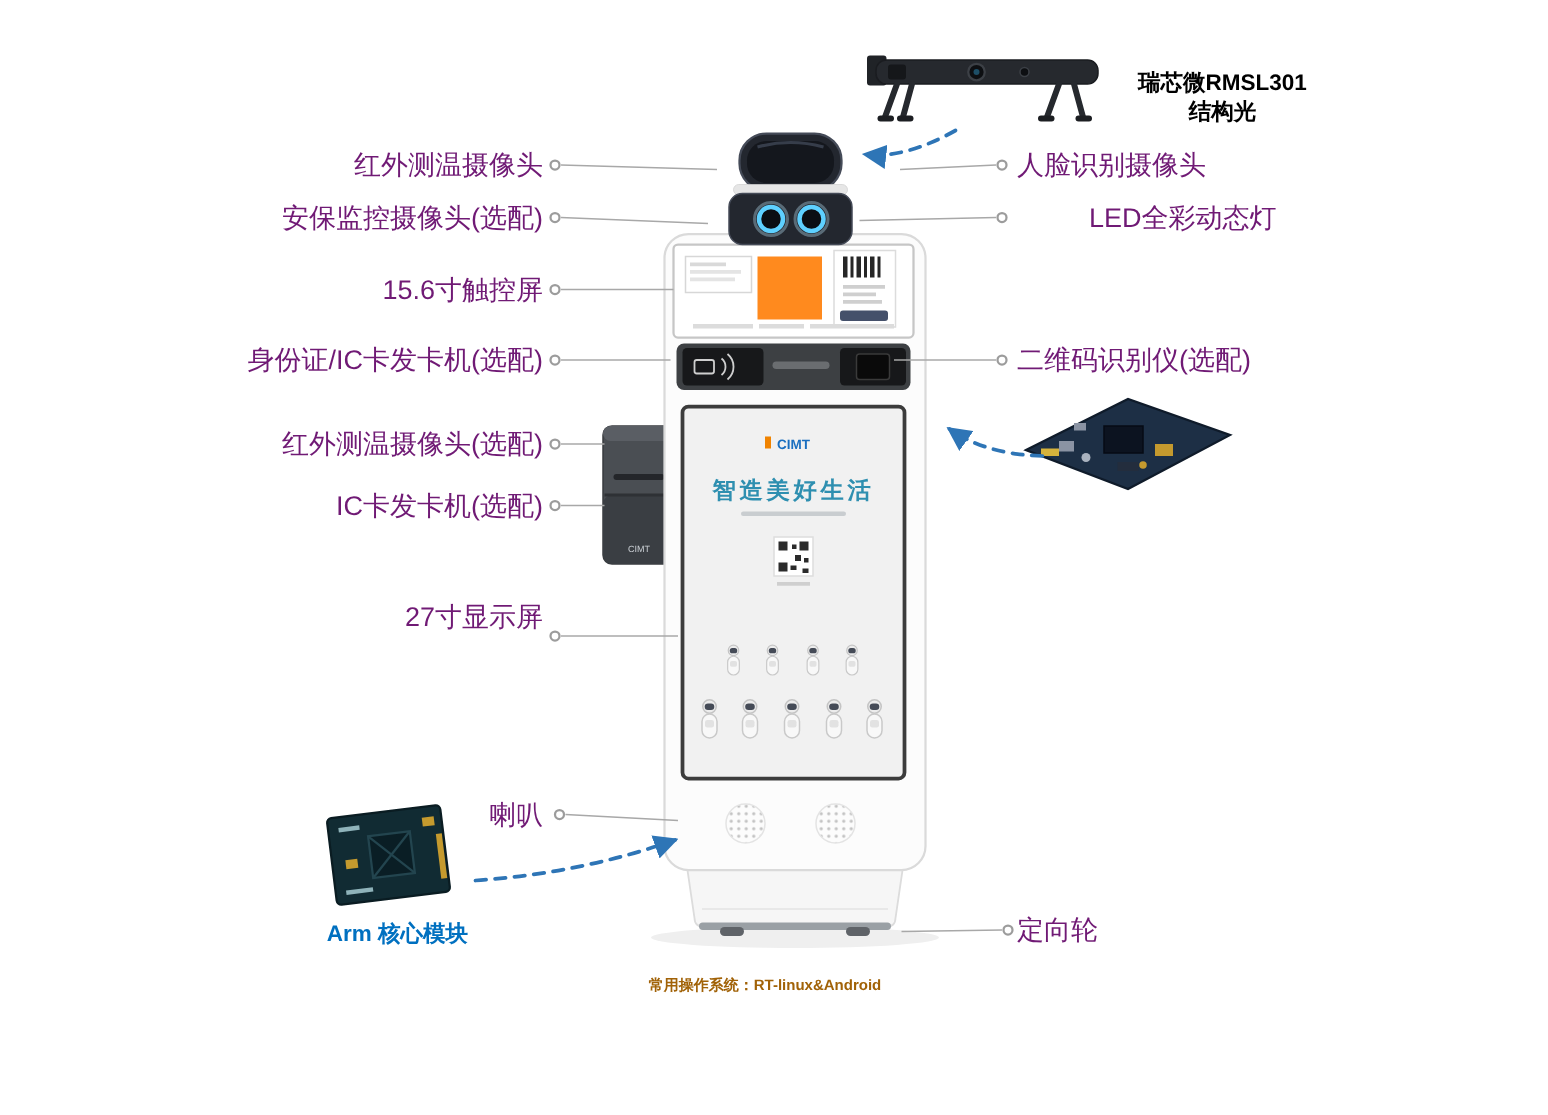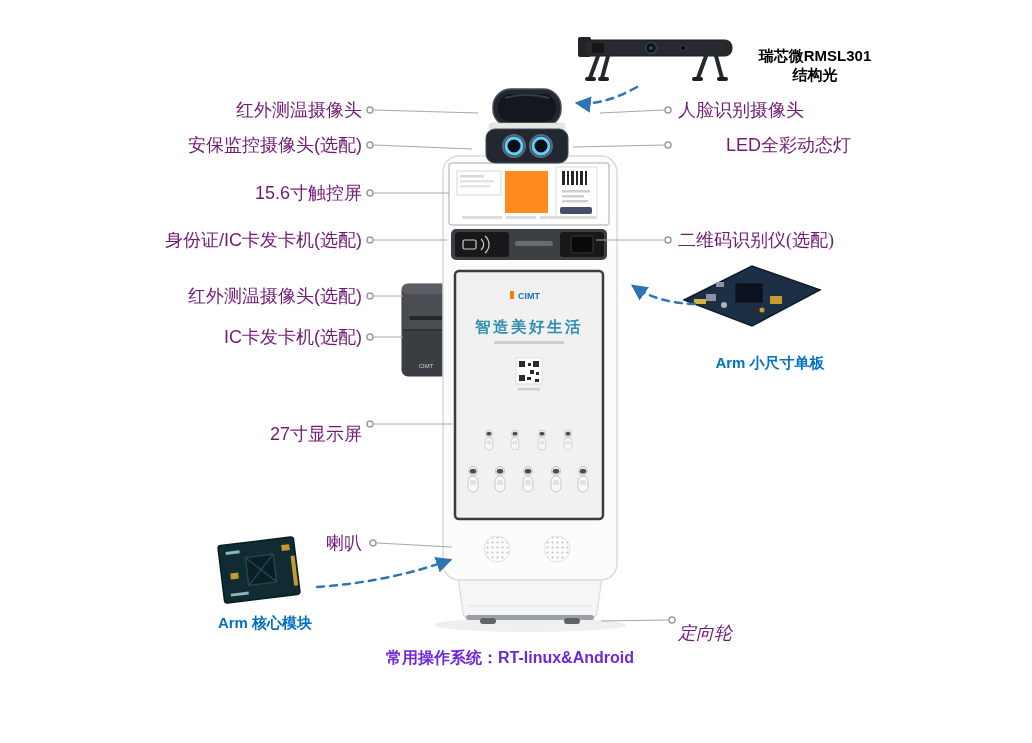--- a/index.html
+++ b/index.html
@@ -6,21 +6,21 @@
   html,body { width:1032px; height:743px; background:#ffffff; }
   body { font-family:"Liberation Sans","DejaVu Sans",sans-serif; position:relative; overflow:hidden; }
   .canvas { position:absolute; left:0; top:0; width:1032px; height:743px; }
   svg.scene { position:absolute; left:0; top:0; }
   .co-label { position:absolute; font-size:18px; color:#701a75; line-height:18px; white-space:nowrap; }
   .co-left  { text-align:right; }
   .co-right { text-align:center; }
   .note { position:absolute; font-weight:700; white-space:nowrap; text-align:center; }
   .note-black { font-size:15px; color:#000000; line-height:19px; }
   .note-blue  { font-size:15px; color:#0070c0; line-height:21px; }
-  .note-os    { font-size:16px; color:#6d28d9; line-height:19px; }
+  .note-os    { font-size:10px; color:#a16207; line-height:19px; }
 </style>
 </head>
 <body>
 
 <div class="canvas">
 
   <svg class="scene" width="1032" height="743" viewBox="0 0 1032 743">
     <defs>
       <marker id="arrow" viewBox="0 0 10 10" refX="8.5" refY="5" markerWidth="6.5" markerHeight="6.5" orient="auto">
         <path d="M0,0 L10,5 L0,10 z" fill="#2e75b6"></path>
@@ -225,35 +225,34 @@
       <path d="M317,587 Q388,582 450,560" marker-end="url(#arrow)"></path>
     </g>
   </svg>
 
   <div class="co-label co-left" style="right:670px;top:101px;">红外测温摄像头</div>
   <div class="co-label co-left" style="right:670px;top:136px;">安保监控摄像头(选配)</div>
   <div class="co-label co-left" style="right:670px;top:184px;">15.6寸触控屏</div>
   <div class="co-label co-left" style="right:670px;top:231px;">身份证/IC卡发卡机(选配)</div>
   <div class="co-label co-left" style="right:670px;top:287px;">红外测温摄像头(选配)</div>
   <div class="co-label co-left" style="right:670px;top:328px;">IC卡发卡机(选配)</div>
-  <div class="co-label co-left" style="right:670px;top:425px;">27寸显示屏</div>
+  <div class="co-label co-left" style="right:670px;top:402px;">27寸显示屏</div>
   <div class="co-label co-left" style="right:670px;top:534px;">喇叭</div>
 
   <div class="co-label co-right" style="left:678px;top:101px;">人脸识别摄像头</div>
   <div class="co-label co-right" style="left:678px;top:136px;margin-left:48px;">LED全彩动态灯</div>
-  <div class="co-label co-right" style="left:678px;top:231px;font-family:Liberation Serif, serif;">二维码识别仪(选配)</div>
-  <div class="co-label co-right" style="left:678px;top:624px;font-style:italic;">定向轮</div>
+  <div class="co-label co-right" style="left:678px;top:231px;">二维码识别仪(选配)</div>
+  <div class="co-label co-right" style="left:678px;top:611px;">定向轮</div>
 
   <div class="note note-black" style="left:740px;top:46px;width:150px;">
     <div>瑞芯微RMSL301</div>
     <div>结构光</div>
   </div>
 
   <div class="note note-blue" style="left:660px;top:352px;width:220px;">
-    <div>Arm 小尺寸单板</div>
   </div>
 
   <div class="note note-blue" style="left:180px;top:612px;width:170px;">
     <div>Arm 核心模块</div>
   </div>
 
   <div class="note note-os" style="left:350px;top:648px;width:320px;">常用操作系统：RT-linux&amp;Android</div>
 
 </div>
 

